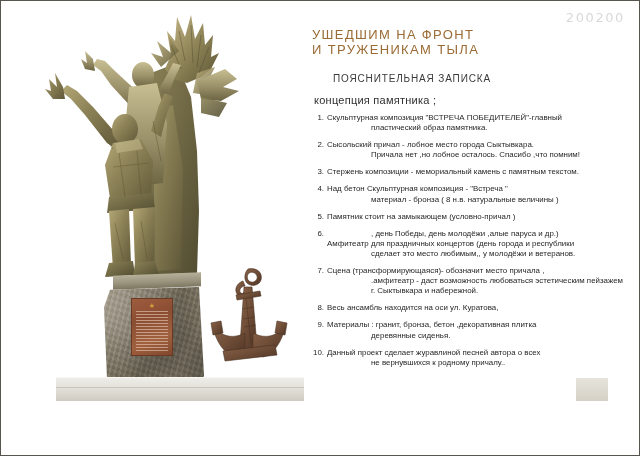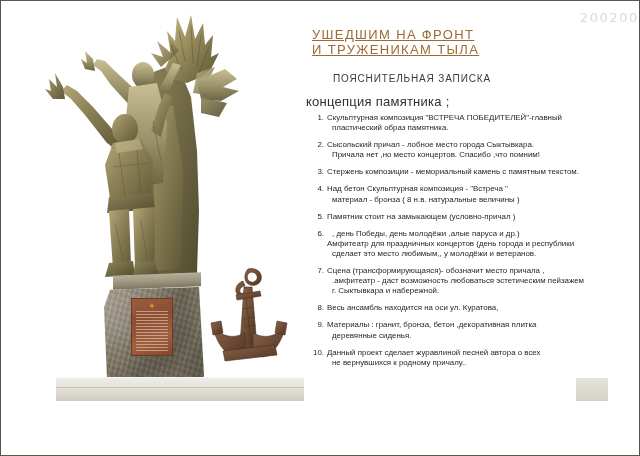--- a/index.html
+++ b/index.html
@@ -128,59 +128,58 @@
   #sheet {
     position: absolute;
     left: 305px;
     top: 0;
     right: 0;
     bottom: 0;
   }
 
   #serial {
     position: absolute;
-    right: 0;
+    right: 14px;
     top: 9px;
     font-size: 13px;
     letter-spacing: 1.6px;
     color: #d9d9d9;
     font-family: "DejaVu Sans", sans-serif;
     white-space: nowrap;
   }
 
   #title {
     position: absolute;
     left: 6px;
     top: 26px;
     color: #9a6b34;
     font-size: 13px;
     line-height: 15px;
     letter-spacing: 1.35px;
     white-space: nowrap;
     font-family: "Liberation Sans", sans-serif;
-    text-decoration: underline;
   }
   #title .l2 { display: block; }
 
   #subtitle {
     position: absolute;
     left: 27px;
     top: 72px;
     color: #3a3a3a;
     font-size: 10px;
     letter-spacing: .85px;
     white-space: nowrap;
   }
 
   #concept {
     position: absolute;
-    left: 0;
+    left: 8px;
     top: 93px;
     color: #2f2f2f;
-    font-size: 13px;
+    font-size: 11px;
     letter-spacing: .25px;
     white-space: nowrap;
   }
 
   #items {
     position: absolute;
     left: 2px;
     top: 112px;
     right: 4px;
   }
@@ -193,21 +192,21 @@
   }
   .item .num {
     width: 16px;
     flex: 0 0 16px;
     text-align: right;
     padding-right: 3px;
     white-space: nowrap;
   }
   .item .body { flex: 1 1 auto; }
   .item .body .ln { display: block; white-space: nowrap; }
-  .item .body .ln.ind { padding-left: 5px; }
+  .item .body .ln.ind { padding-left: 5px; margin-left: 39px; }
 
   
   #swatch {
     position: absolute;
     left: 270px;
     top: 377px;
     width: 32px;
     height: 23px;
     background: linear-gradient(180deg, #e6e3db 0%, #d5d1c6 100%);
   }
@@ -380,21 +379,21 @@
           <div class="num">1.</div>
           <div class="body">
             <span class="ln">Скульптурная композиция  "ВСТРЕЧА ПОБЕДИТЕЛЕЙ"-главный</span>
             <span class="ln ind">пластический образ памятника.</span>
           </div>
         </div>
         <div class="item">
           <div class="num">2.</div>
           <div class="body">
             <span class="ln">Сысольский причал - лобное место города Сыктывкара.</span>
-            <span class="ln ind">Причала нет ,но место концертов. Спасибо ,что помним!</span>
+            <span class="ln ind">Причала нет ,но лобное осталось. Спасибо ,что помним!</span>
           </div>
         </div>
         <div class="item">
           <div class="num">3.</div>
           <div class="body">
             <span class="ln">Стержень композиции - мемориальный камень с памятным текстом.</span>
           </div>
         </div>
         <div class="item">
           <div class="num">4.</div>

